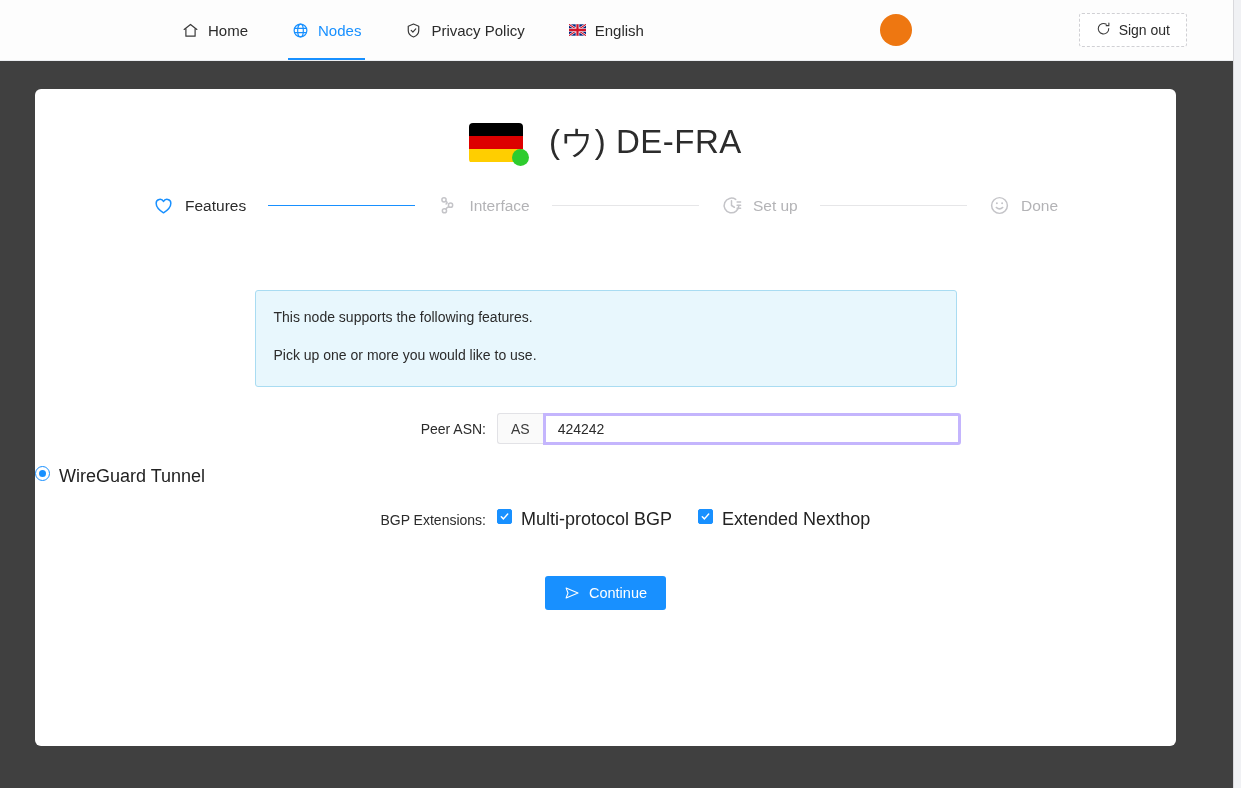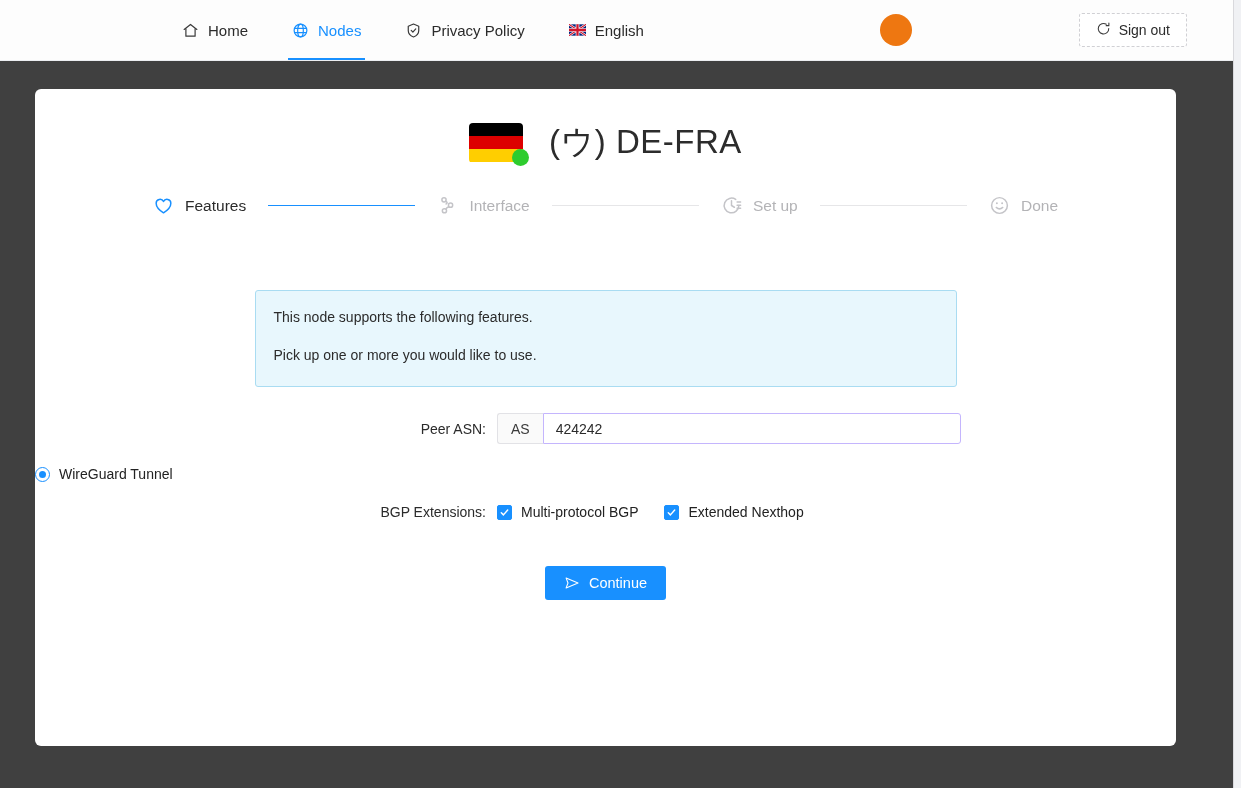--- a/index.html
+++ b/index.html
@@ -208,31 +208,31 @@
     padding: 0 13px;
     background: #fafafa;
     border: 1px solid #e2e2e6;
     border-right: none;
     border-radius: 3px 0 0 3px;
     font-size: 14px;
     color: #3a3a3a;
   }
   .input-box {
     flex: 1;
-    border: 1px solid #c4b5fd;
+    border: 3px solid #c4b5fd;
     border-radius: 0 3px 3px 0;
     padding: 13px 12px;
     font-family: inherit;
     font-size: 14px;
     color: #2b2b2b;
     background: #fff;
     outline: none;
   }
 
-  .choice { display: flex; align-items: flex-end; gap: 9px; margin-right: 26px; cursor: pointer; font-size: 14px; }
+  .choice { display: flex; align-items: flex-start; gap: 9px; margin-right: 26px; cursor: pointer; font-size: 18px; }
   .radio-outer {
     width: 15px; height: 15px; border-radius: 50%;
     border: 1px solid #1890ff;
     display: flex; align-items: center; justify-content: center;
     background: #fff;
   }
   .radio-inner { width: 7px; height: 7px; border-radius: 50%; background: #1890ff; }
   .checkbox {
     width: 15px; height: 15px; border-radius: 2px;
     background: #1890ff; border: 1px solid #1890ff;

